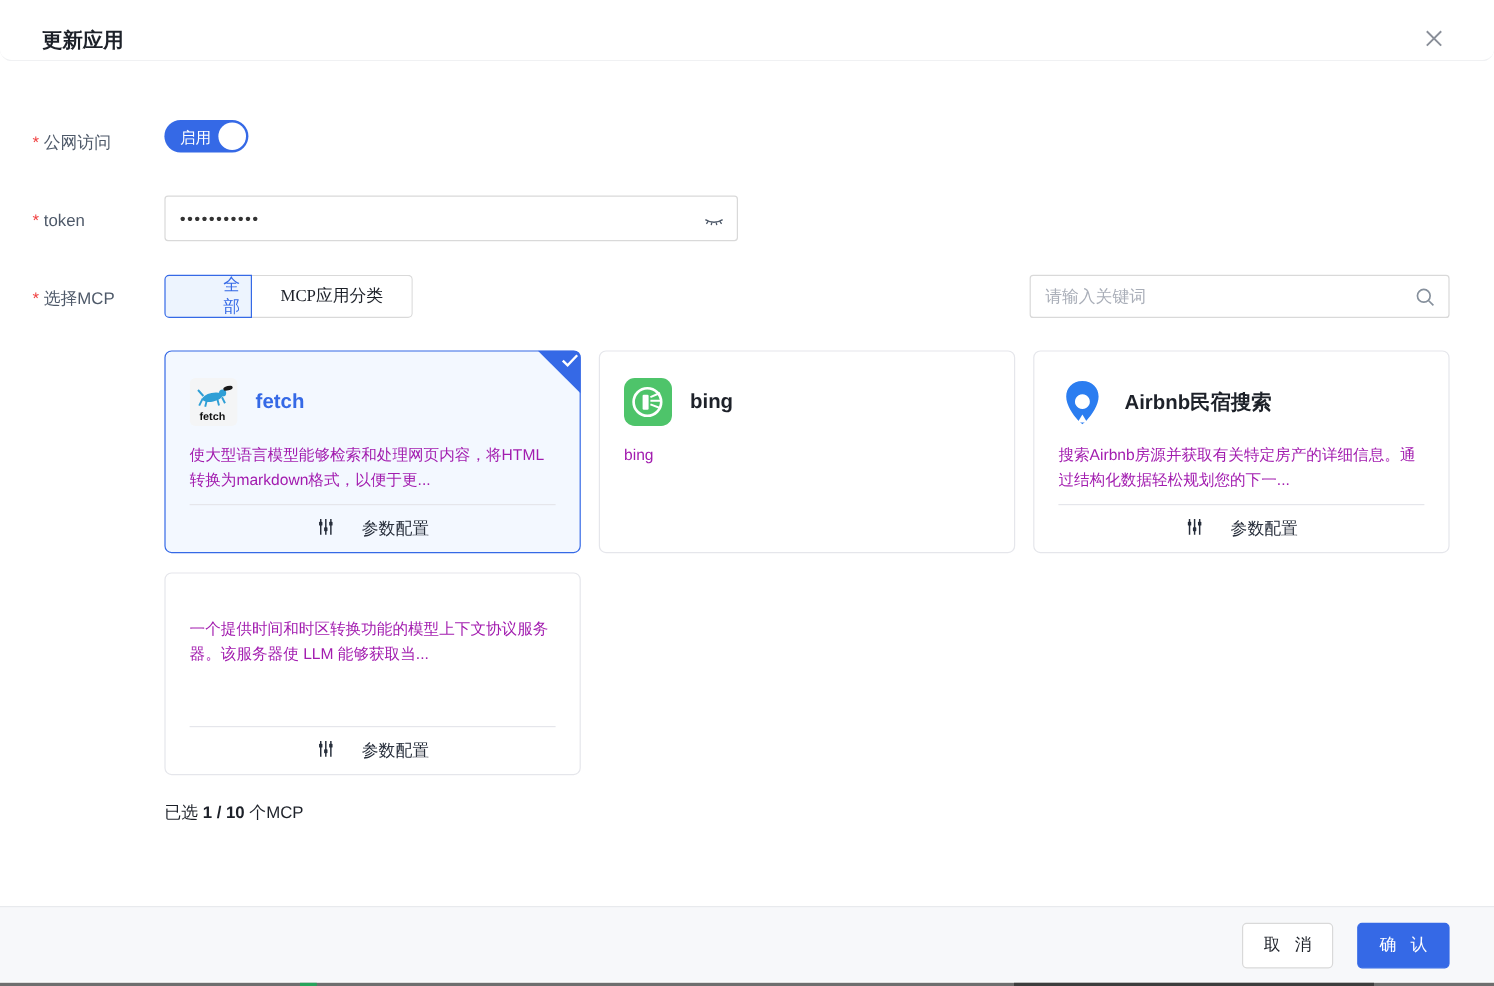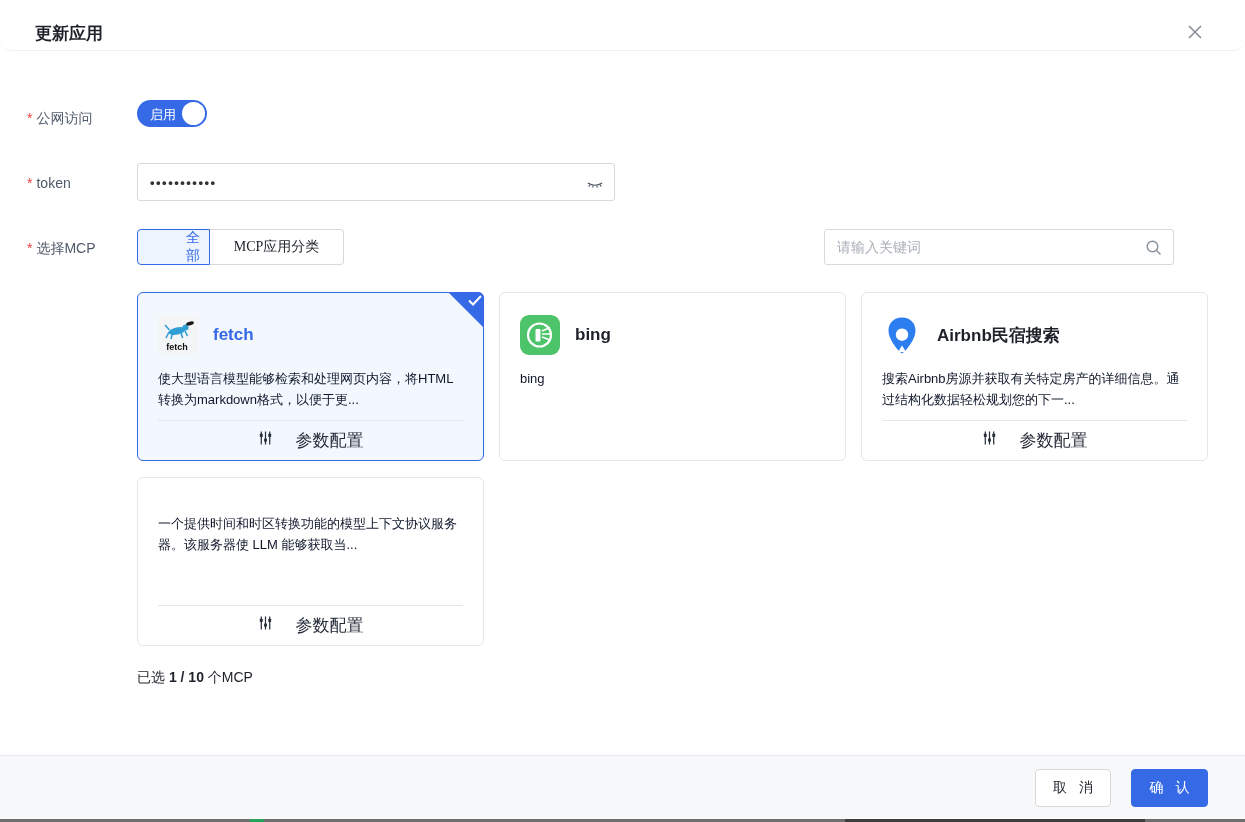--- a/index.html
+++ b/index.html
@@ -23,33 +23,33 @@
   .token-input-wrap { position:absolute; left:137px; top:163px; width:478px; height:38px; border:1px solid #d9d9d9; border-radius:3px; background:#fff; }
   .token-input { position:absolute; left:0; top:0; width:100%; height:100%; border:none; outline:none; background:transparent; padding:0 36px 0 12px; font-size:13px; font-weight:700; letter-spacing:1.5px; color:#333; font-family:"Liberation Sans","DejaVu Sans",sans-serif; }
   .eye-icon { position:absolute; right:10px; top:11px; width:18px; height:16px; cursor:pointer; }
   
   .tab-group { position:absolute; left:137px; top:229px; height:36px; display:flex; }
   .tab { height:36px; display:flex; align-items:center; justify-content:center; font-size:14px; cursor:pointer; border:1px solid #d9d9d9; background:#fff; color:#1d2129; }
   .tab.first { width:73px; border-radius:4px 0 0 4px; }
   .tab.second { width:134px; border-radius:0 4px 4px 0; border-left:none;font-family:Liberation Serif, serif; }
   .tab.active { background:#edf4fe; border:1px solid #3569e6; color:#3569e6;padding-left:48px; }
   
-  .search-wrap { position:absolute; left:824px; top:229px; width:350px; height:36px; border:1px solid #d9d9d9; border-radius:3px; background:#fff; }
+  .search-wrap { position:absolute; left:858px; top:229px; width:350px; height:36px; border:1px solid #d9d9d9; border-radius:3px; background:#fff; }
   .search-input { position:absolute; left:0; top:0; width:100%; height:100%; border:none; outline:none; background:transparent; padding:0 36px 0 12px; font-size:14px; color:#1d2129; font-family:"Liberation Sans","DejaVu Sans",sans-serif; }
   .search-input::placeholder { color:#a9aeb8; }
   .search-icon { position:absolute; right:11px; top:9px; width:17px; height:17px; }
   
   .mcp-card { position:absolute; width:347px; height:169px; border:1px solid #e5e6eb; border-radius:6px; background:#fff; padding:22px 20px 0 20px; cursor:pointer; }
   .mcp-card.selected { border:1px solid #3569e6; background:#f3f8ff; }
   .card-head { display:flex; align-items:center; }
   .card-icon { width:40px; height:40px; flex:0 0 40px; margin-right:15px; }
   .card-title { font-size:17px; font-weight:700; color:#1d2129; }
   .card-title.blue { color:#3569e6; }
-  .card-desc { margin-top:13px; font-size:13px; line-height:21px; color:#0f172a; display:-webkit-box; -webkit-line-clamp:2; -webkit-box-orient:vertical; overflow:hidden; }
-  .card-config { position:absolute; left:20px; right:20px; bottom:0; height:40px; border-top:1px solid #e5e6eb; display:flex; align-items:center; justify-content:center; gap:23px; font-size:17px; color:#272e3b; cursor:pointer; }
+  .card-desc { margin-top:13px; font-size:13px; line-height:21px; color:#a21caf; display:-webkit-box; -webkit-line-clamp:2; -webkit-box-orient:vertical; overflow:hidden; }
+  .card-config { position:absolute; left:20px; right:20px; bottom:0; height:40px; border-top:1px solid #e5e6eb; display:flex; align-items:center; justify-content:center; gap:23px; font-size:14px; color:#272e3b; cursor:pointer; }
   .corner-check { position:absolute; top:-1px; right:-1px; width:0; height:0; border-top:36px solid #3569e6; border-left:36px solid transparent; border-top-right-radius:6px; }
   .corner-check svg { position:absolute; top:-33px; right:2px; }
   
   .selection-summary { position:absolute; left:137px; top:669px; font-size:14px; color:#1d2129; }
   .selection-summary b { font-weight:700; }
   
   .modal-footer { position:absolute; left:0; top:755px; width:1245px; height:63px; background:#f7f8fa; border-top:1px solid #e8eaed;padding-left:40px; }
   .btn { position:absolute; top:13px; height:38px; border-radius:4px; font-size:14px; letter-spacing:4px; display:flex; align-items:center; justify-content:center; cursor:pointer; font-family:inherit; padding-left:4px; }
   .btn-cancel { right:134px; width:76px; background:#fff; border:1px solid #d9d9d9; color:#1d2129; }
   .btn-confirm { right:37px; width:77px; background:#3569e6; border:1px solid #3569e6; color:#fff; }

